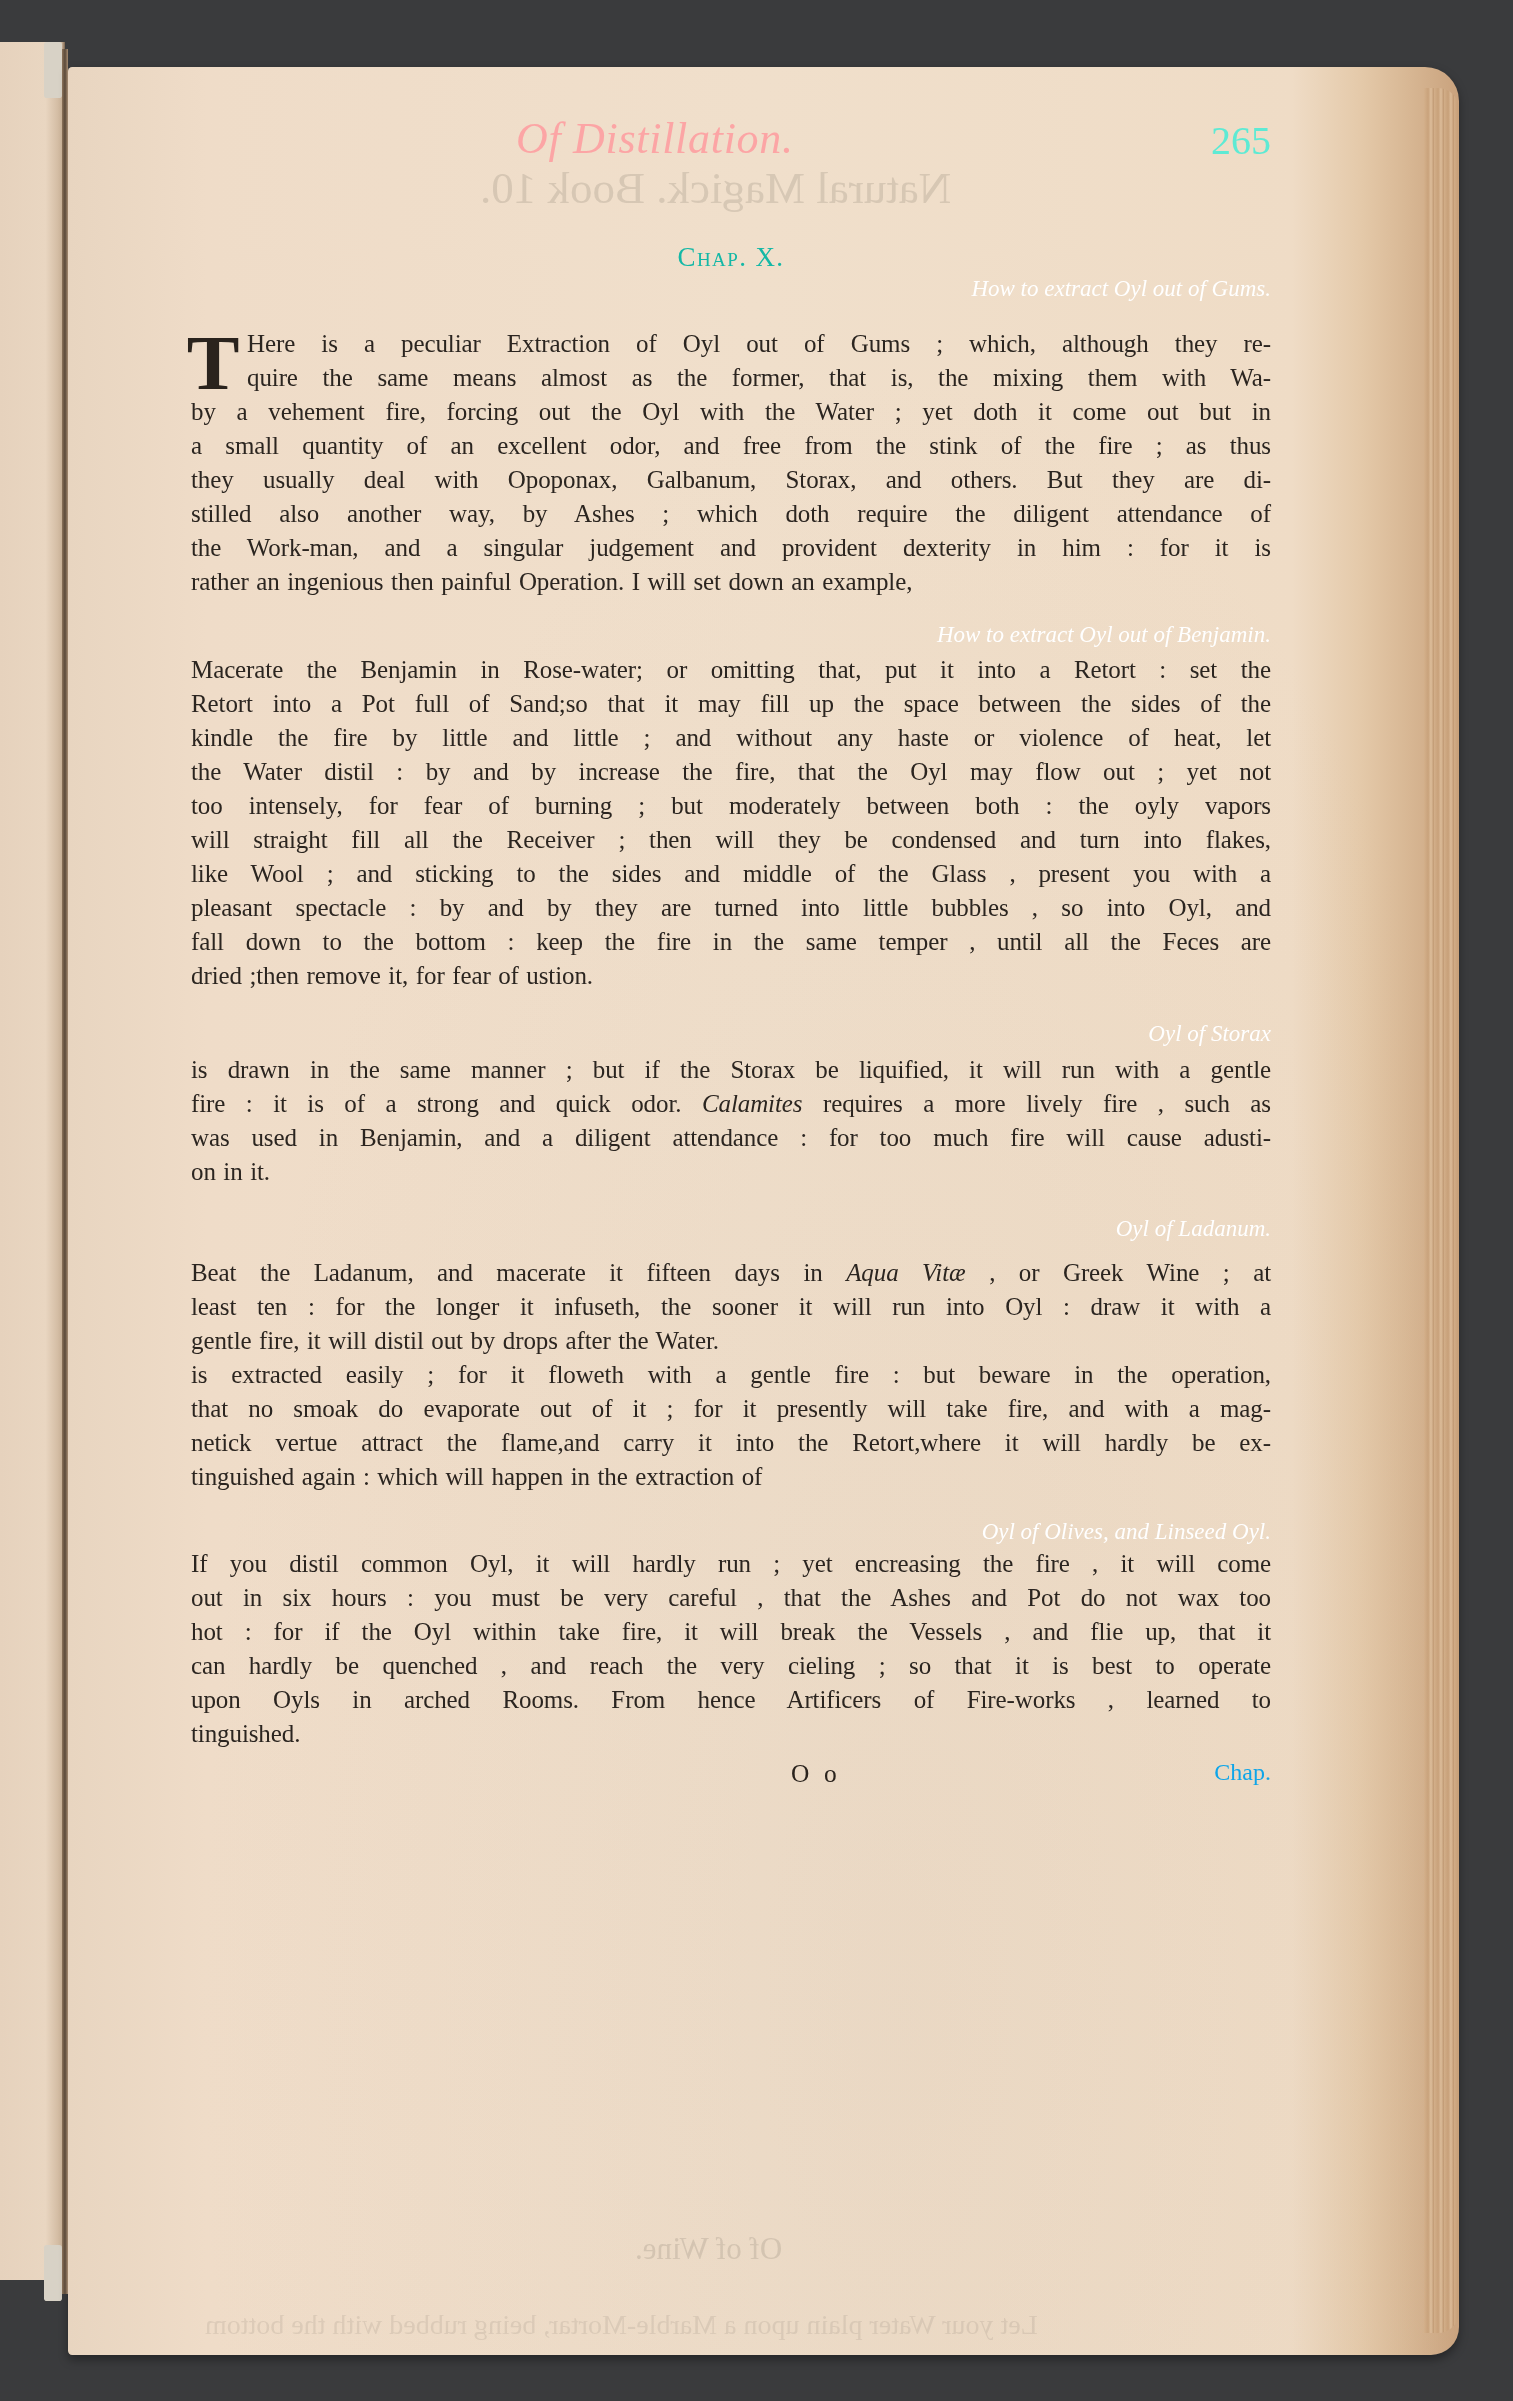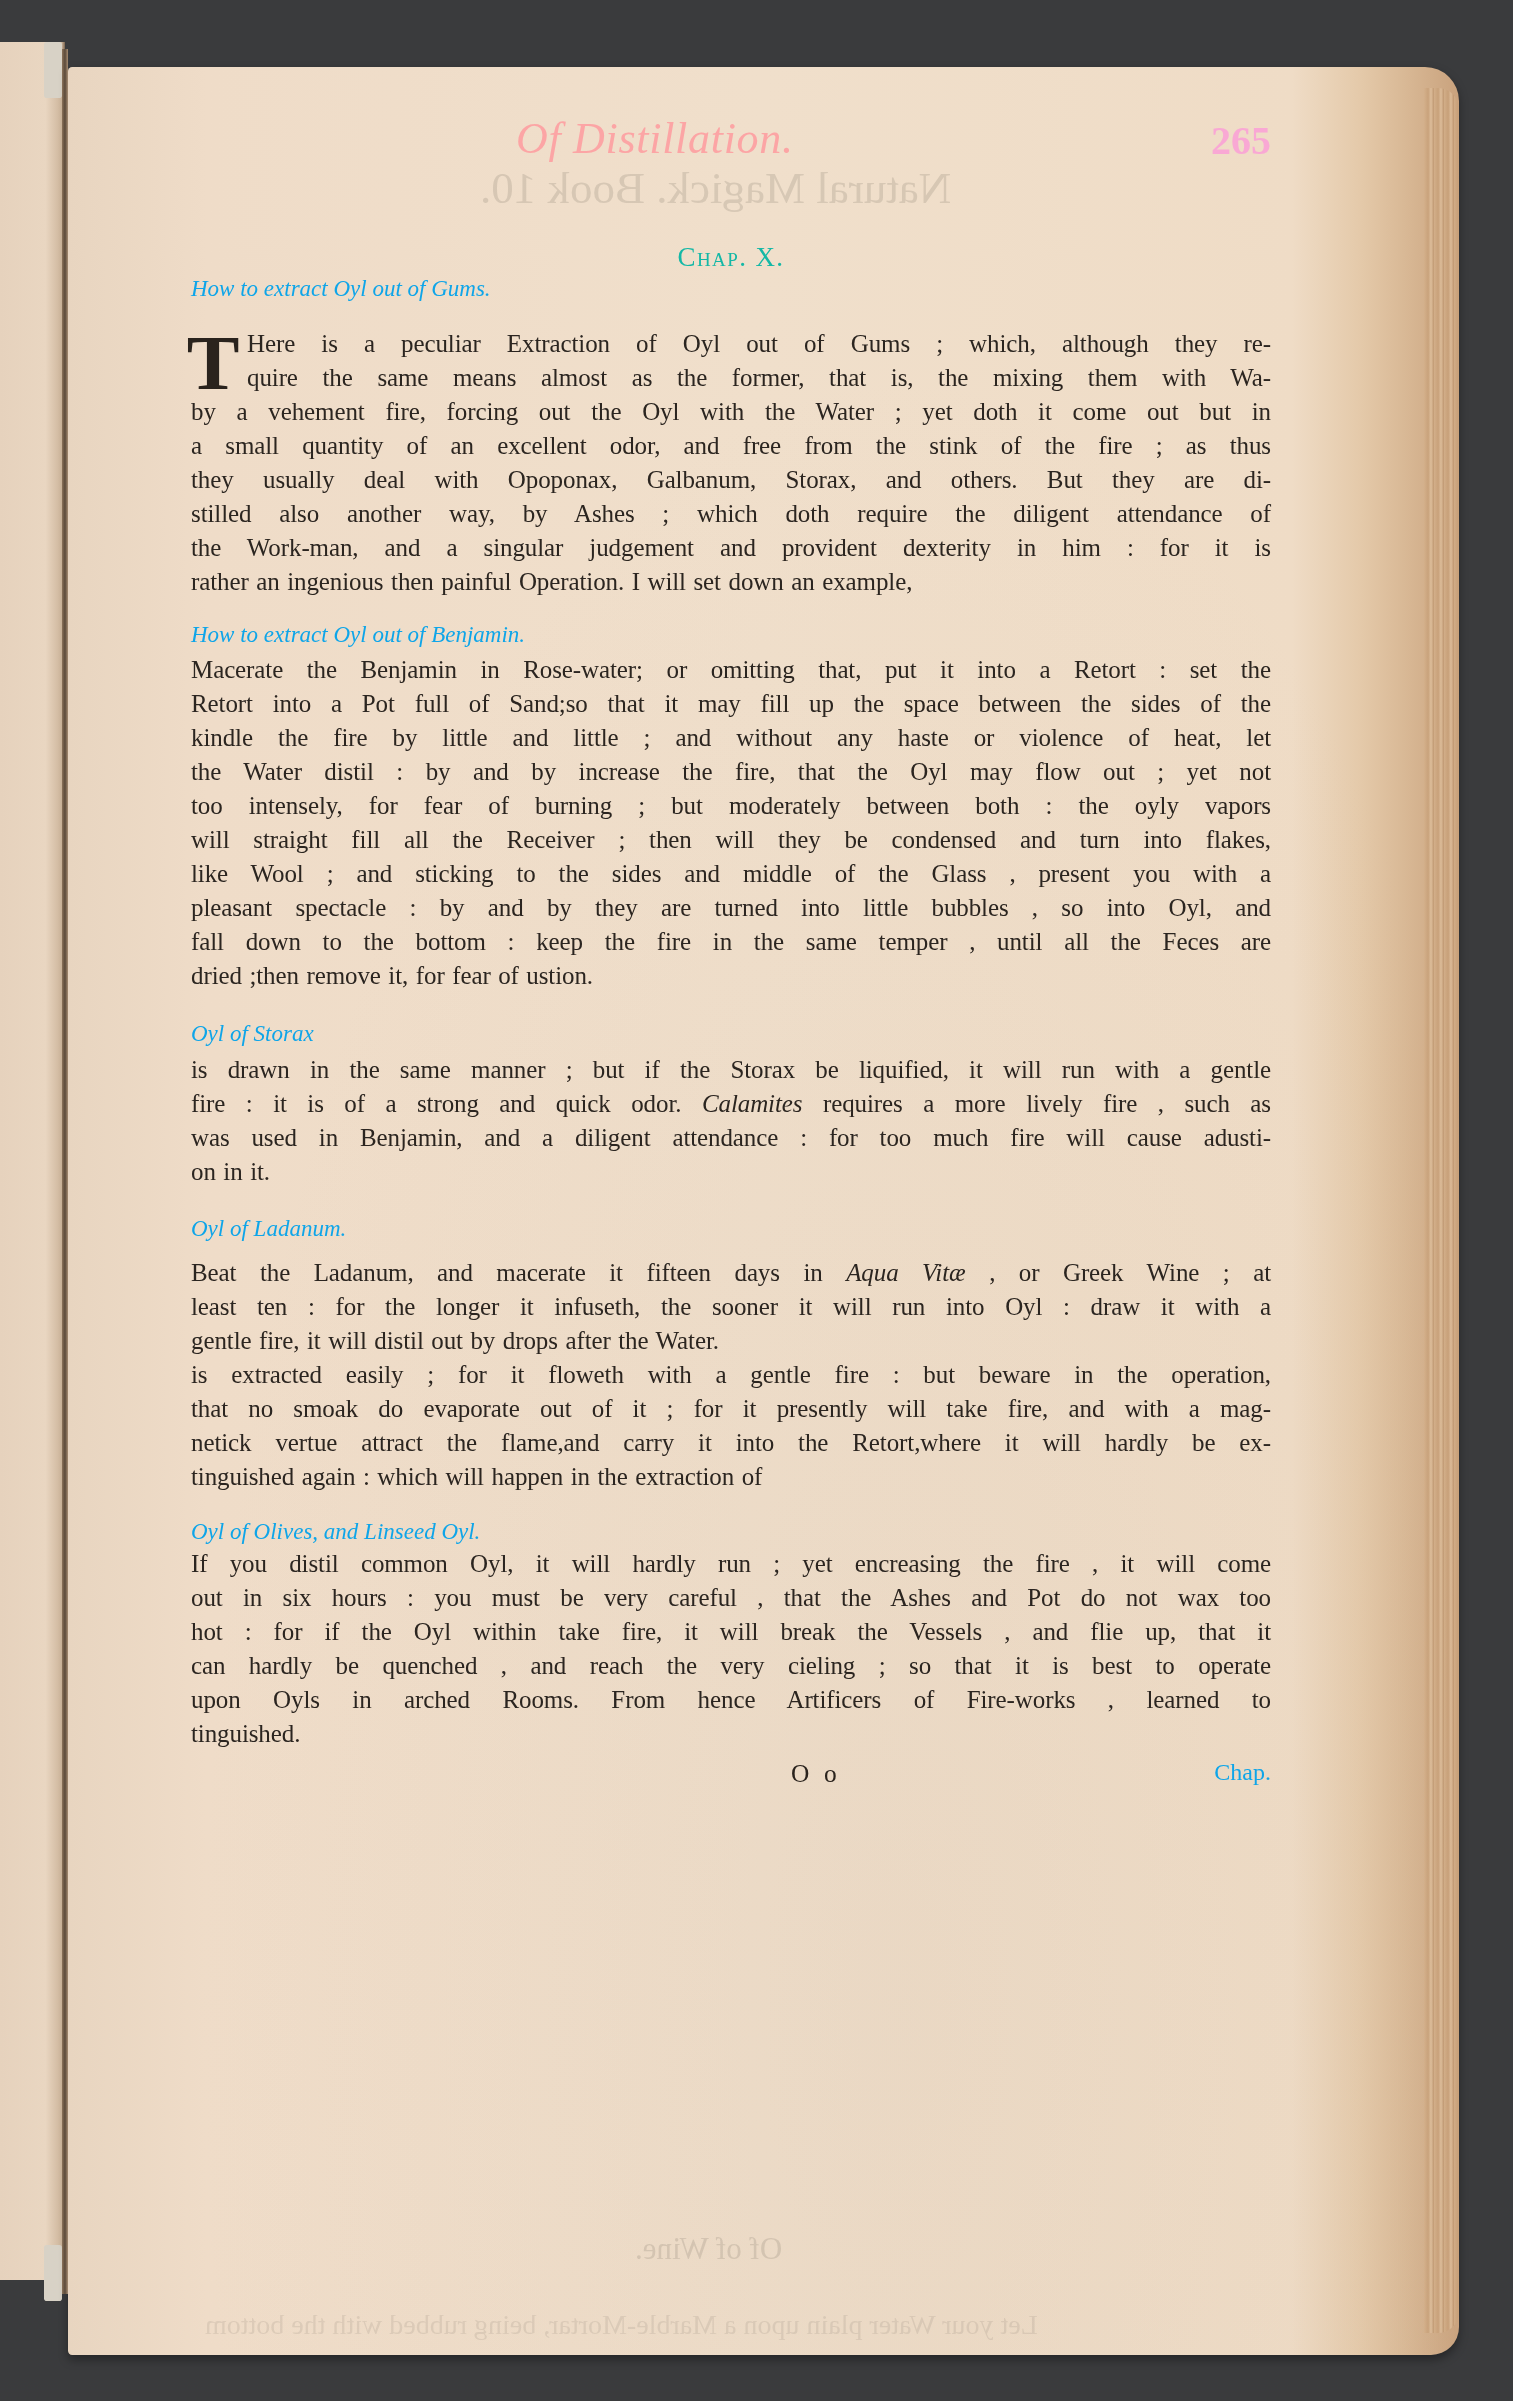--- a/index.html
+++ b/index.html
@@ -80,36 +80,36 @@
       font-style: italic;
       font-size: 44px;
       letter-spacing: 0.7px;
       color: #fca5a5;
     }
     .page-number {
       position: absolute;
       right: 0;
       top: 18.4px;
       font-size: 40px;
-      font-weight: bold;
-      color: #f9a8d4;
+      font-weight: normal;
+      color: #5eead4;
     }
     .chap-title {
       text-align: center;
       font-size: 27px;
       letter-spacing: 1.4px;
       margin-top: 65px;
       font-variant: small-caps;
       color: #14b8a6;
     }
     .section-heading {
-      text-align: left;
+      text-align: right;
       font-style: italic;
       font-size: 23px;
-      color: #0ea5e9;
+      color: #ffffff;
     }
     .section-heading.h0 { margin-top: 2.8px; margin-bottom: 25.4px; }
     .section-heading.h1 { margin-top: 22.6px; margin-bottom: 5.6px; }
     .section-heading.h2 { margin-top: 28px; margin-bottom: 5.6px; }
     .section-heading.h3 { margin-top: 27px; margin-bottom: 14px; }
     .section-heading.h4 { margin-top: 24px; margin-bottom: 8.5px; }
     .section-heading.h5 { margin-top: 25.4px; margin-bottom: 1.4px; }
     .para {
       font-size: 25px;
       line-height: 34px;

